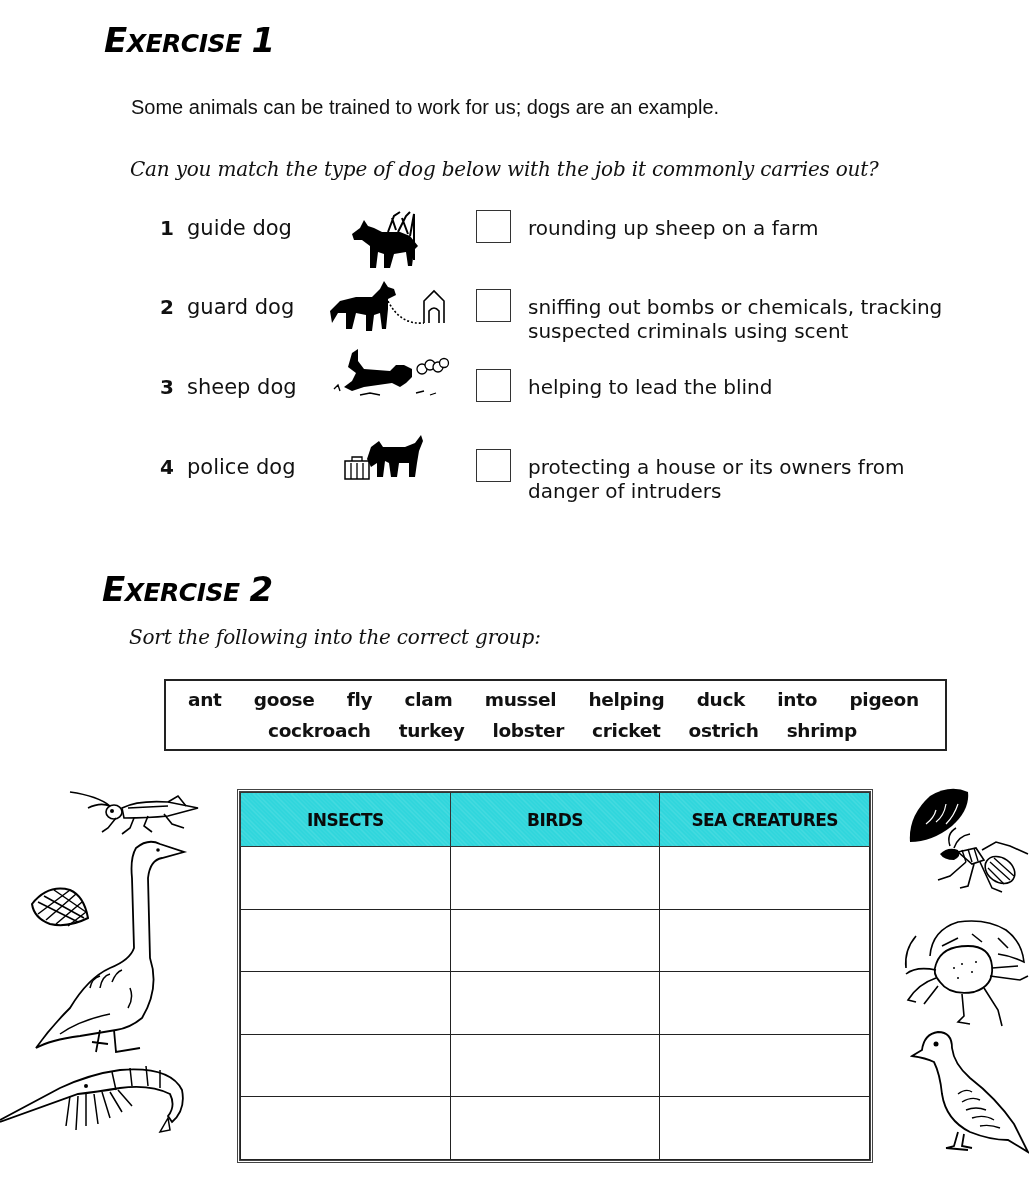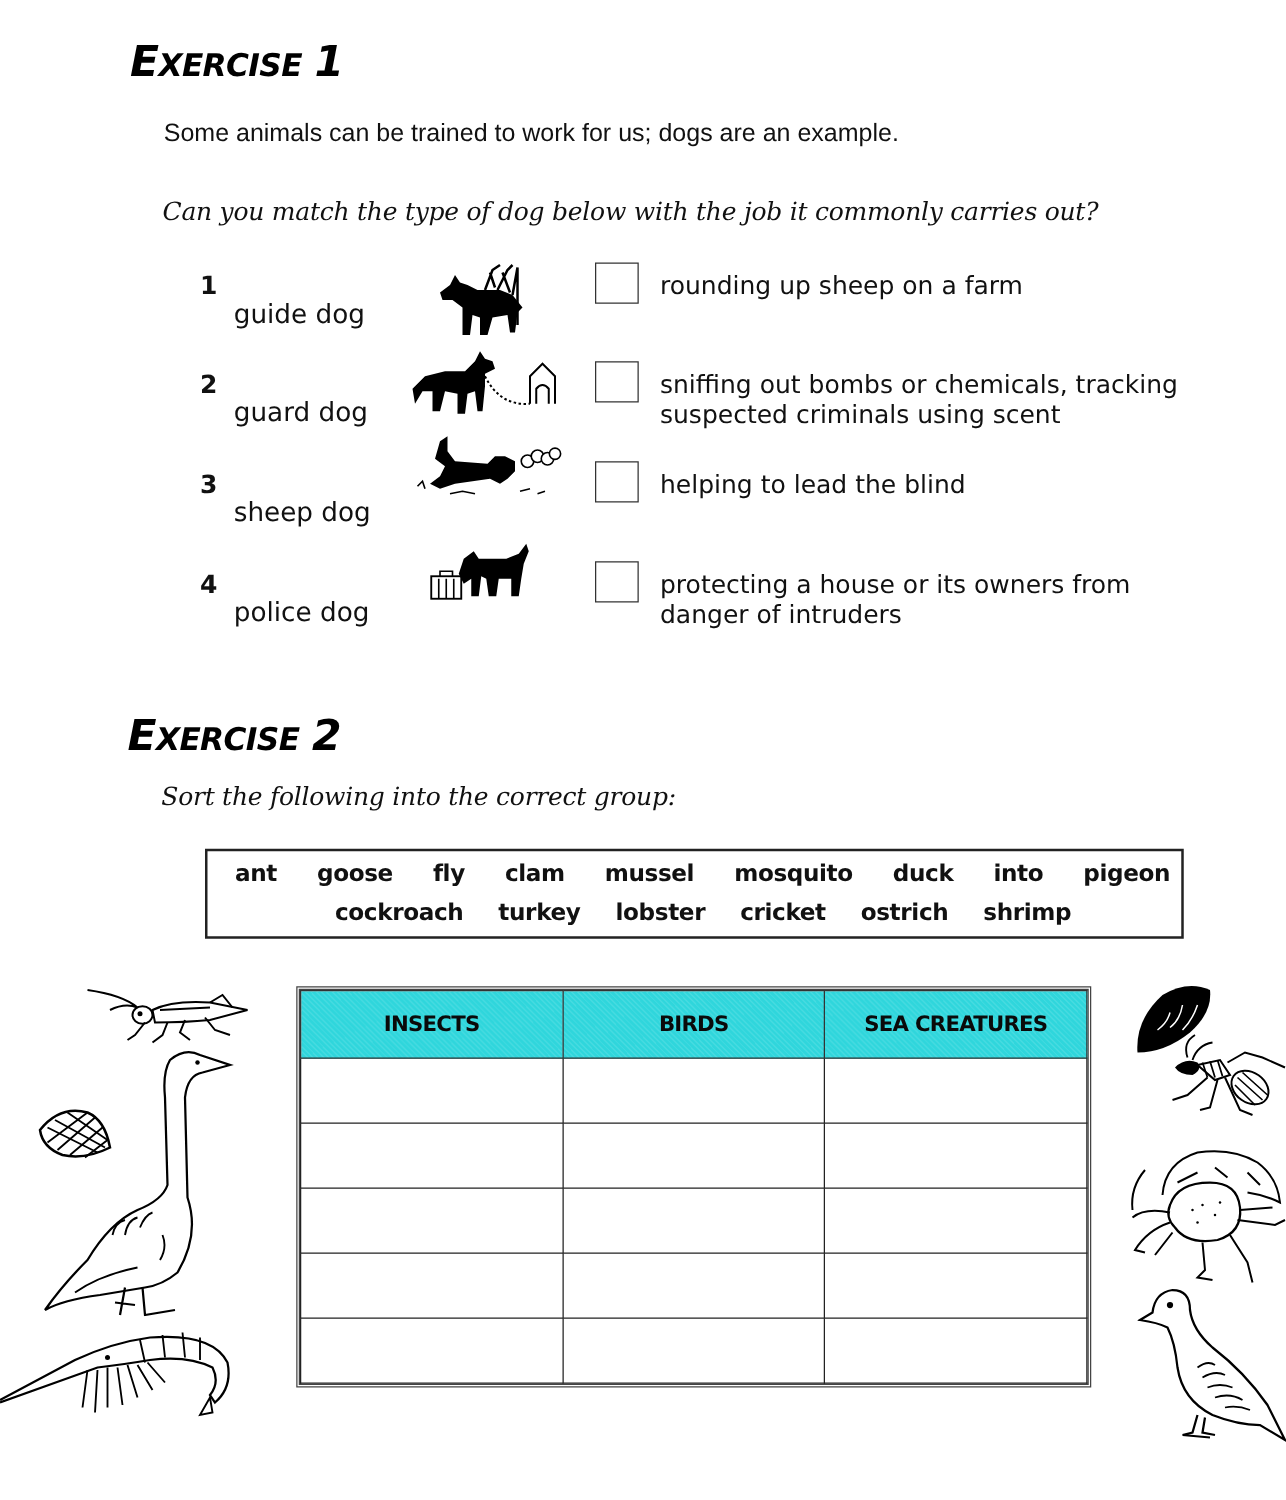--- a/index.html
+++ b/index.html
@@ -33,21 +33,21 @@
       letter-spacing: -0.2px;
     }
 
     .dog-row { position: absolute; left: 160px; height: 60px; width: 830px; }
     .dog-num {
       position: absolute; left: 0; top: 0;
       font-family: "DejaVu Sans", sans-serif; font-weight: bold; font-size: 20px;
     }
     .dog-name {
       position: absolute; left: 27px; top: 0;
-      font-family: "DejaVu Sans", sans-serif; font-size: 21px; margin-top: 23px;
+      font-family: "DejaVu Sans", sans-serif; font-size: 21px;
     }
     .dog-pic { position: absolute; top: -10px; }
     .answer-box {
       position: absolute; left: 316px; top: -6px;
       width: 35px; height: 33px;
       border: 1.5px solid #333; background: #fff;
     }
     .job-text {
       position: absolute; left: 368px; top: 0;
       font-family: "DejaVu Sans", sans-serif; font-size: 20px; line-height: 24px;
@@ -60,21 +60,21 @@
       font-family: "DejaVu Sans", sans-serif; font-weight: bold; font-size: 18.5px;
       letter-spacing: -0.3px;
     }
     .word-line {
       position: absolute; left: 0; right: 0;
       display: flex; justify-content: center; gap: 0;
     }
     .word-line span { display: inline-block; }
 
     .sort-table {
-      position: absolute; left: 237px; top: 789px; width: 636px; height: 321px;
+      position: absolute; left: 237px; top: 789px; width: 636px; height: 374px;
       border: 3px double #444;
       border-collapse: collapse;
     }
     .sort-table table { width: 100%; height: 100%; border-collapse: collapse; }
     .sort-table th {
       height: 54px;
       background-color: #2fd6dc;
       background-image: repeating-linear-gradient(45deg, rgba(255,255,255,0.12) 0 1px, transparent 1px 3px);
       font-family: "DejaVu Sans", sans-serif; font-weight: bold; font-size: 17px;
       letter-spacing: -0.6px; color: #0a0a0a;
@@ -84,21 +84,21 @@
     .sort-table td {
       border: 1.5px solid #222;
       height: 52px;
     }
 
     .art { position: absolute; }
   </style>
 </head>
 <body>
 
-<div class="ex-title" style="left:104px; top:30px;">
+<div class="ex-title" style="left:104px; top:20px;">
   <span class="big">E</span><span class="small">XERCISE</span>&nbsp;<span class="big">1</span>
 </div>
 
 <div class="intro" style="left:131px; top:96px;">Some animals can be trained to work for us; dogs are an example.</div>
 
 <div class="instruction" style="left:130px; top:157px;">Can you match the type of dog below with the job it commonly carries out?</div>
 
 <div class="dog-row" style="top:216px;">
   <span class="dog-num">1</span>
   <span class="dog-name">guide dog</span>
@@ -165,21 +165,21 @@
 
 <div class="instruction" style="left:129px; top:625px;">Sort the following into the correct group:</div>
 
 <div class="word-box">
   <div class="word-line" style="top:8px; left:22px; right:26px; justify-content:space-between;gap:32px;">
     <span>ant</span>
     <span>goose</span>
     <span>fly</span>
     <span>clam</span>
     <span>mussel</span>
-    <span>mosquito</span>
+    <span>helping</span>
     <span>duck</span>
     <span>into</span>
     <span>pigeon</span>
   </div>
   <div class="word-line" style="top:39px; left:102px; right:88px; justify-content:space-between;align-items:center;">
     <span>cockroach</span>
     <span>turkey</span>
     <span>lobster</span>
     <span>cricket</span>
     <span>ostrich</span>

